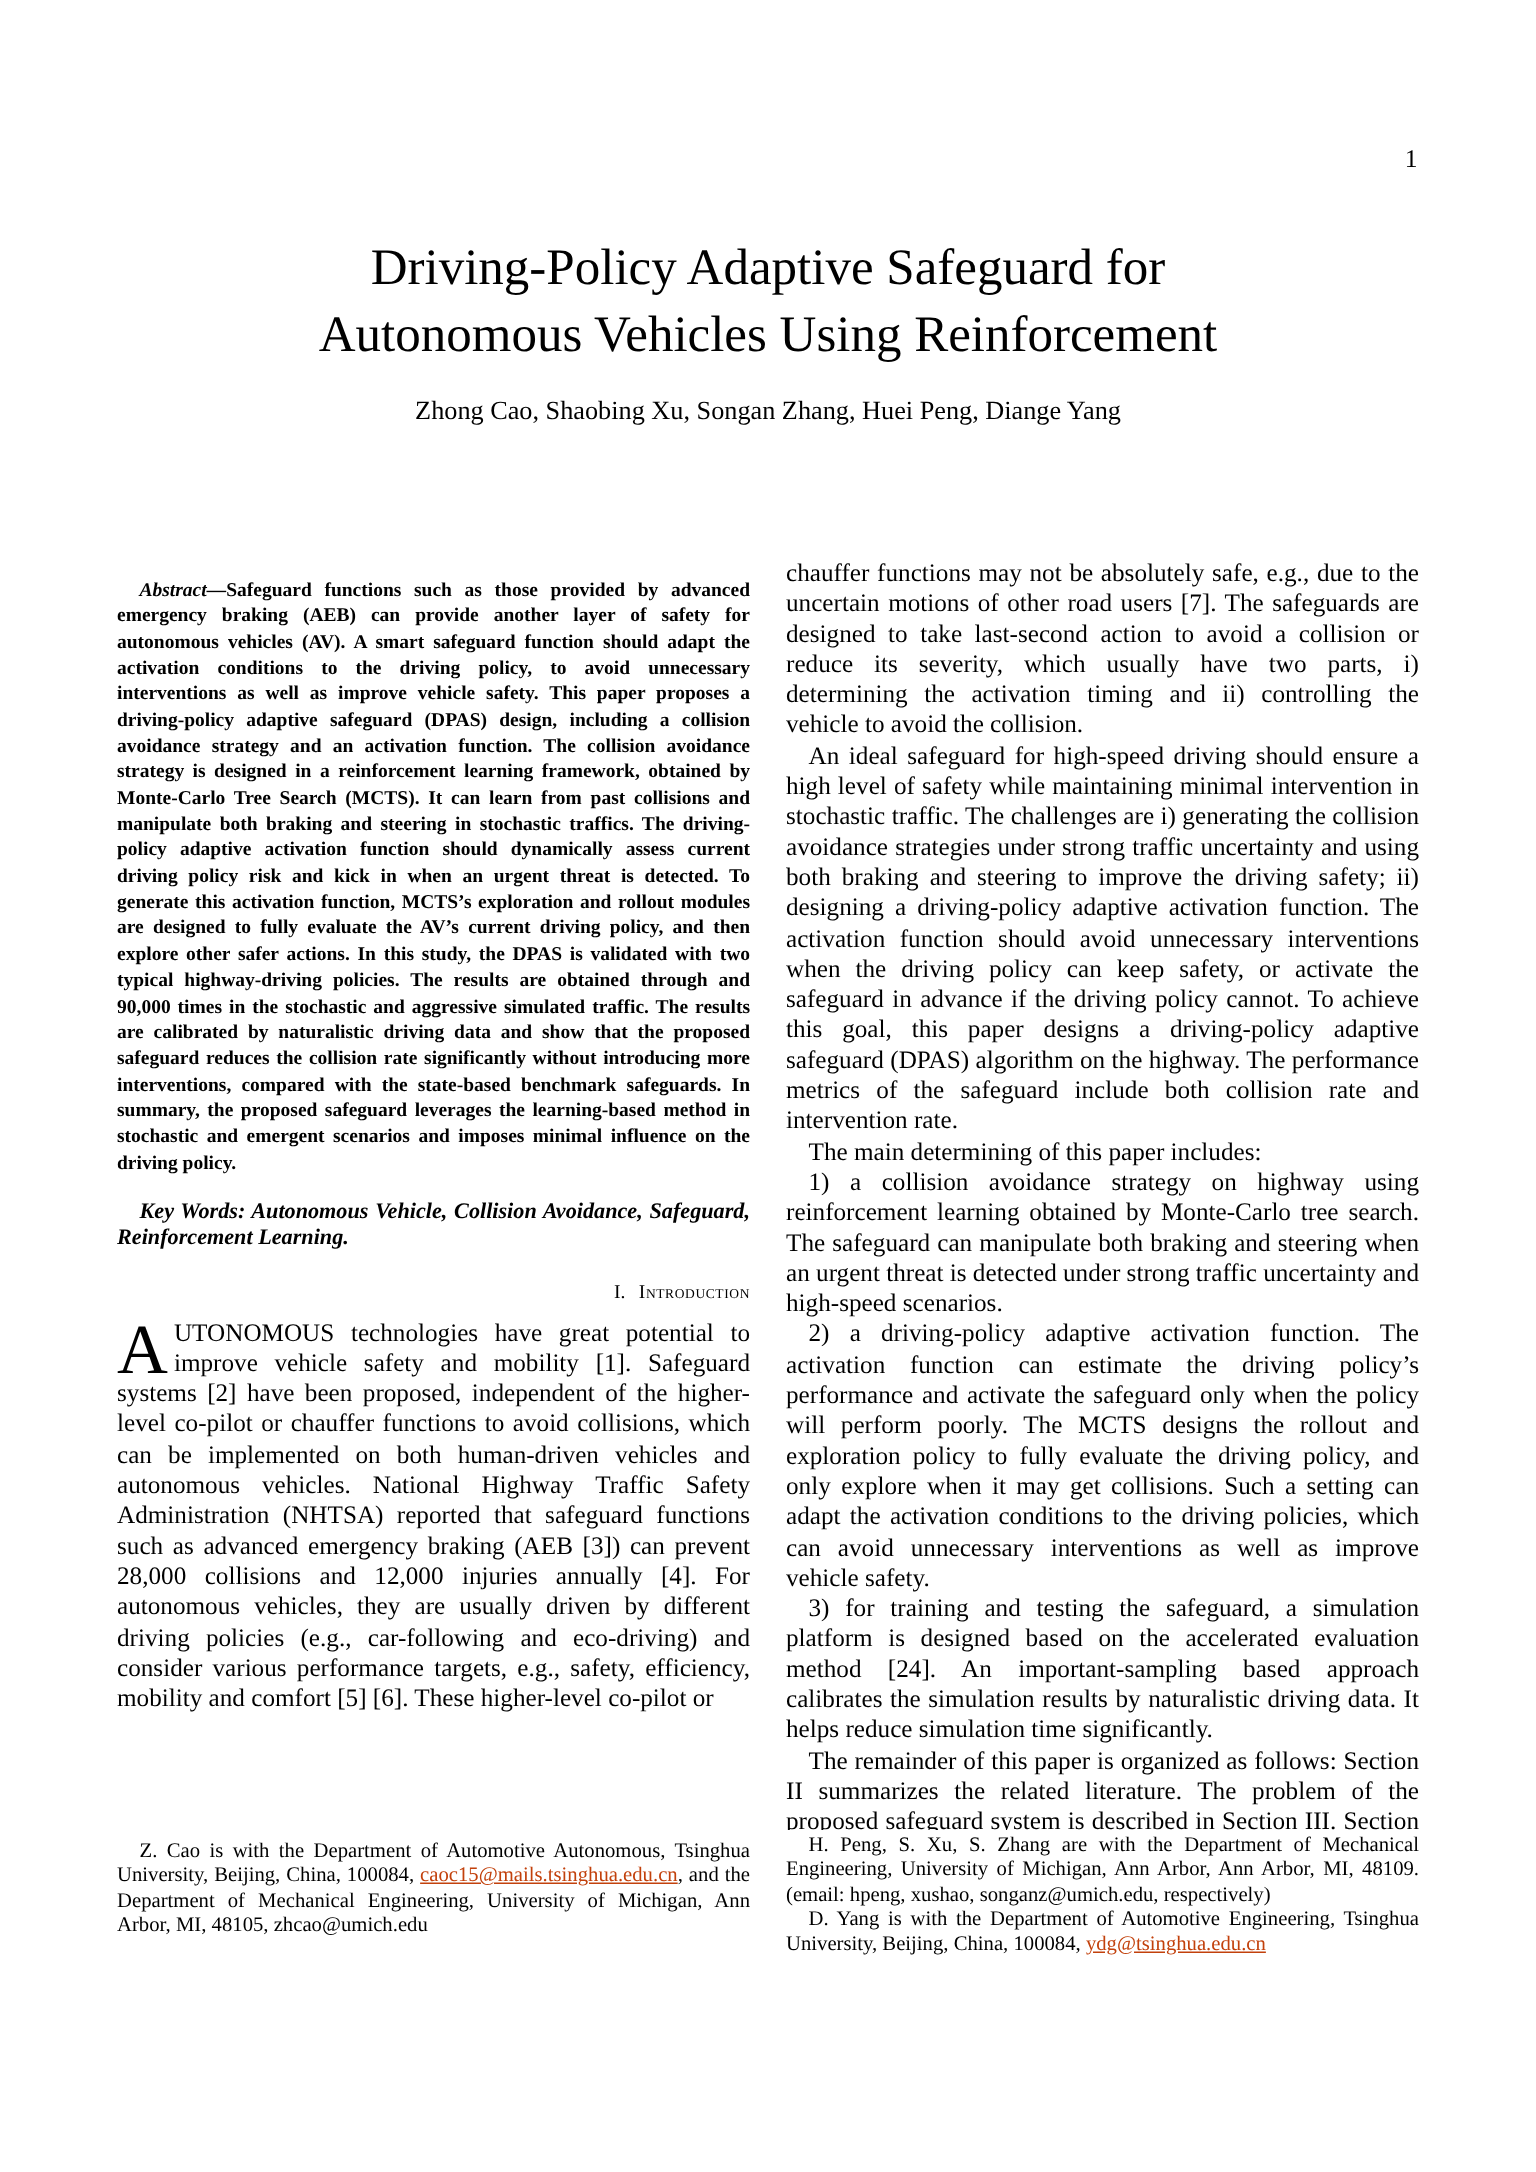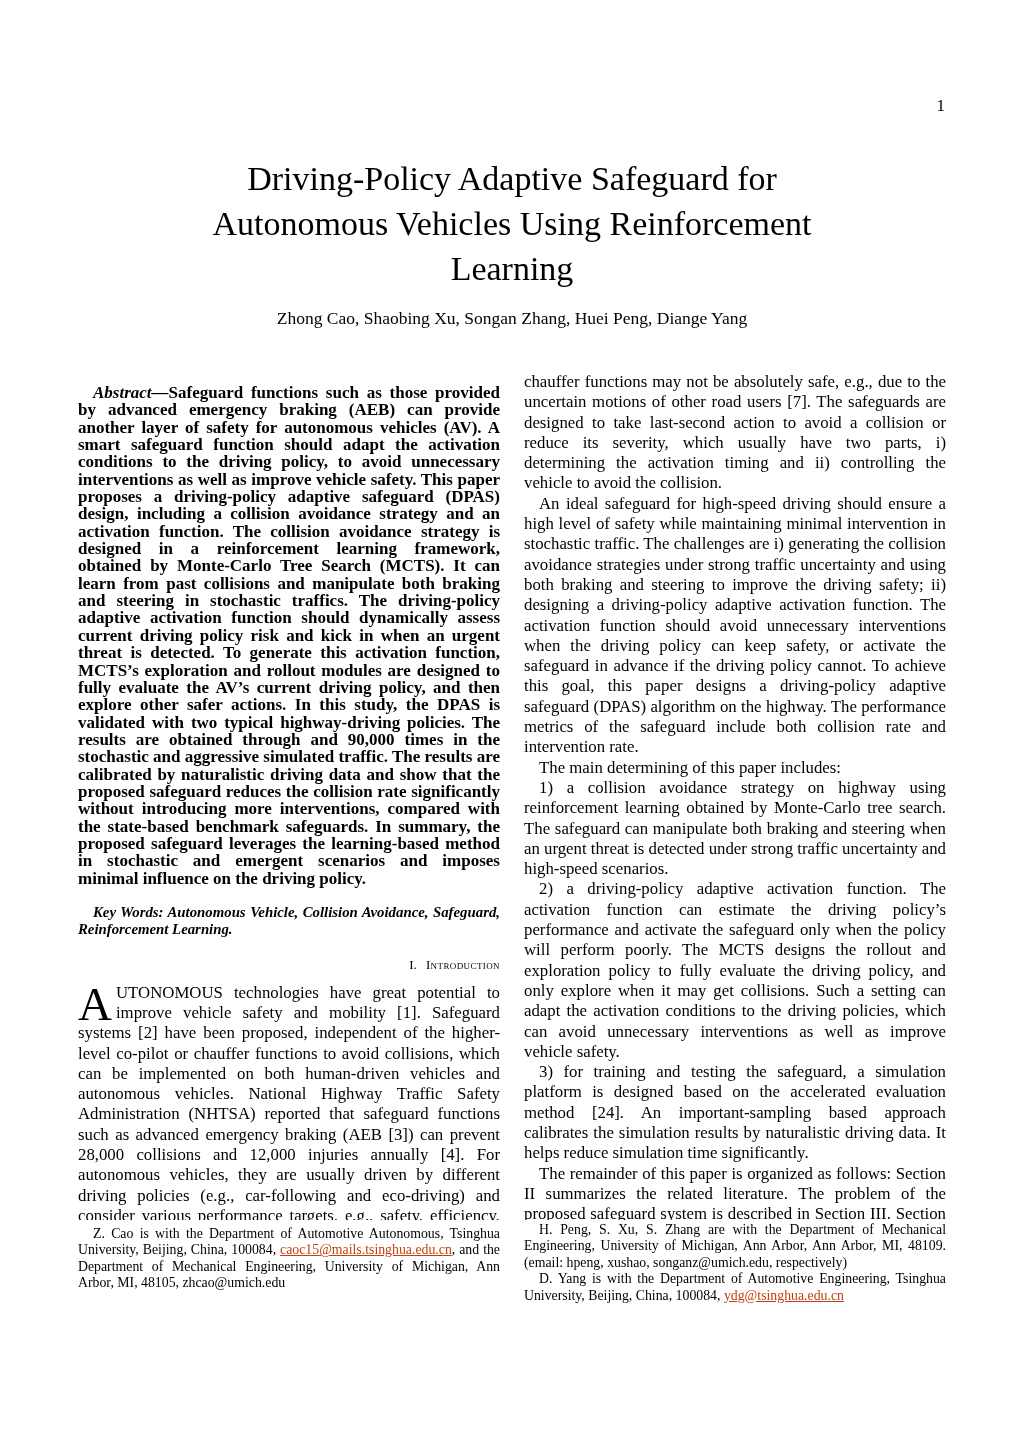--- a/index.html
+++ b/index.html
@@ -23,21 +23,21 @@
   }
   .authors {
     margin-top:17px; font-size:17.5px; line-height:21px;
   }
   .columns {
     position:absolute; top:372px; left:78px; width:868px; height:848px;
     display:flex; column-gap:24px; overflow:hidden;
   }
   .col { width:422px; text-align:justify; }
   .abstract {
-    font-weight:700; font-size:17px; line-height:17.35px;
+    font-weight:700; font-size:13px; line-height:17.35px;
     margin-top:12px; text-indent:15px;
   }
   .abstract-label { font-style:italic; }
   .keywords {
     font-weight:700; font-style:italic; font-size:14.8px; line-height:17.35px;
     margin-top:17px; text-indent:15px;
   }
   .section-heading {
     margin-top:18px; margin-bottom:10px; text-align:right;
     font-size:13px; font-weight:400;
@@ -64,21 +64,20 @@
 </style>
 </head>
 <body>
 
 <div class="page-number">1</div>
 
 <header class="title-block">
   <h1>
     <div class="title-line">Driving-Policy Adaptive Safeguard for</div>
     <div class="title-line">Autonomous Vehicles Using Reinforcement</div>
-    <div class="title-line">Learning</div>
   </h1>
   <div class="authors">Zhong Cao, Shaobing Xu, Songan Zhang, Huei Peng, Diange Yang</div>
 </header>
 
 <main class="columns">
   <section class="col">
     <p class="abstract"><span class="abstract-label">Abstract—</span><span>Safeguard functions such as those provided by advanced emergency braking (AEB) can provide another layer of safety for autonomous vehicles (AV). A smart safeguard function should adapt the activation conditions to the driving policy, to avoid unnecessary interventions as well as improve vehicle safety. This paper proposes a driving-policy adaptive safeguard (DPAS) design, including a collision avoidance strategy and an activation function. The collision avoidance strategy is designed in a reinforcement learning framework, obtained by Monte-Carlo Tree Search (MCTS). It can learn from past collisions and manipulate both braking and steering in stochastic traffics. The driving-policy adaptive activation function should dynamically assess current driving policy risk and kick in when an urgent threat is detected. To generate this activation function, MCTS’s exploration and rollout modules are designed to fully evaluate the AV’s current driving policy, and then explore other safer actions. In this study, the DPAS is validated with two typical highway-driving policies. The results are obtained through and 90,000 times in the stochastic and aggressive simulated traffic. The results are calibrated by naturalistic driving data and show that the proposed safeguard reduces the collision rate significantly without introducing more interventions, compared with the state-based benchmark safeguards. In summary, the proposed safeguard leverages the learning-based method in stochastic and emergent scenarios and imposes minimal influence on the driving policy.</span></p>
 
     <p class="keywords"><span>Key Words: </span><span>Autonomous Vehicle, Collision Avoidance, Safeguard, Reinforcement Learning.</span></p>
 

